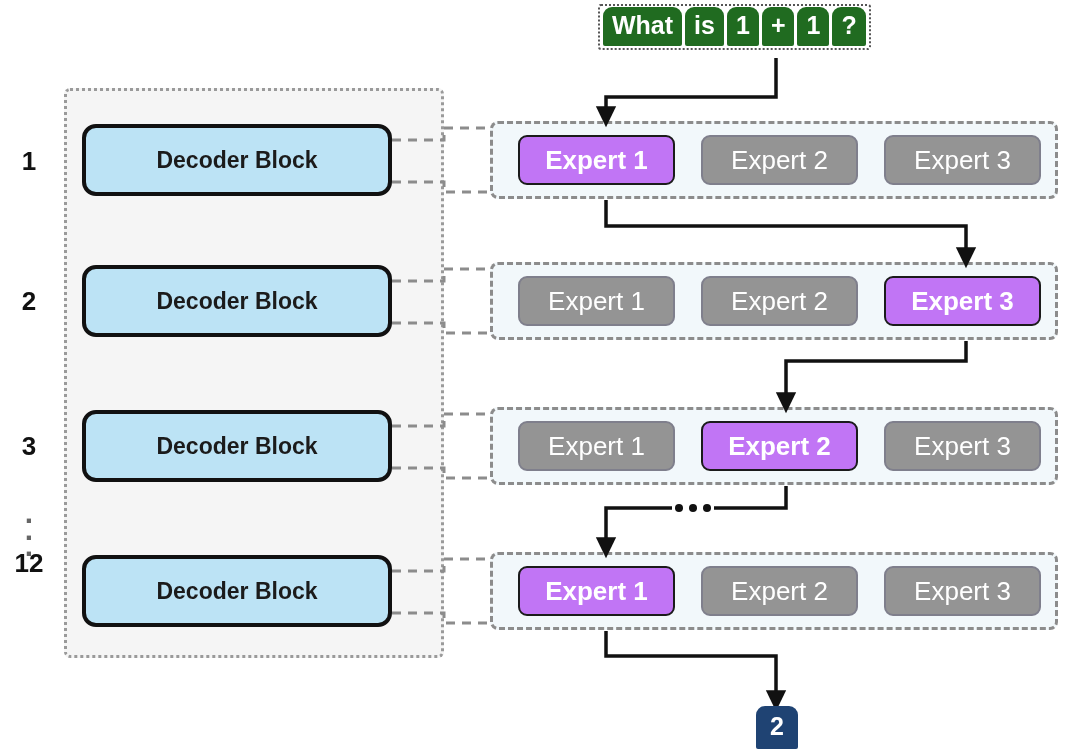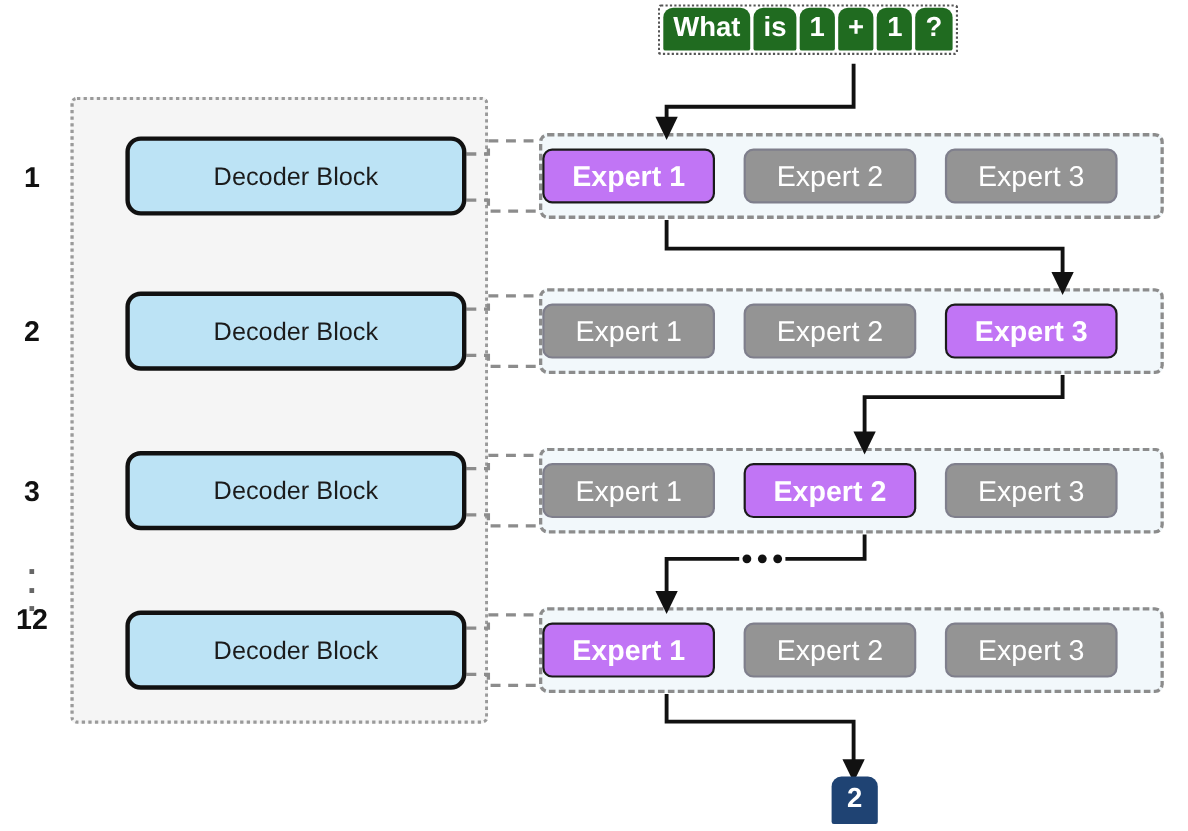--- a/index.html
+++ b/index.html
@@ -87,24 +87,23 @@
     width: 310px;
     height: 72px;
     background: #bce3f5;
     border: 4px solid #111111;
     border-radius: 14px;
     box-sizing: border-box;
     display: flex;
     align-items: center;
     justify-content: center;
     font-size: 23px;
-    font-weight: normal;
+    font-weight: bold;
     color: #1b1b1b;
     z-index: 6;
-    margin-left: 32px;
   }
 
   
   .layer-num {
     position: absolute;
     left: 0px;
     width: 58px;
     text-align: center;
     font-size: 26px;
     font-weight: bold;
@@ -130,20 +129,21 @@
     left: 490px;
     width: 568px;
     height: 78px;
     border: 3px dashed #8c8c8c;
     border-radius: 8px;
     background: #f2f8fb;
     box-sizing: border-box;
     display: flex;
     align-items: center;
     gap: 26px;
+    padding-left: 25px;
     z-index: 4;
   }
   .expert {
     width: 157px;
     height: 50px;
     border-radius: 9px;
     box-sizing: border-box;
     display: flex;
     align-items: center;
     justify-content: center;

